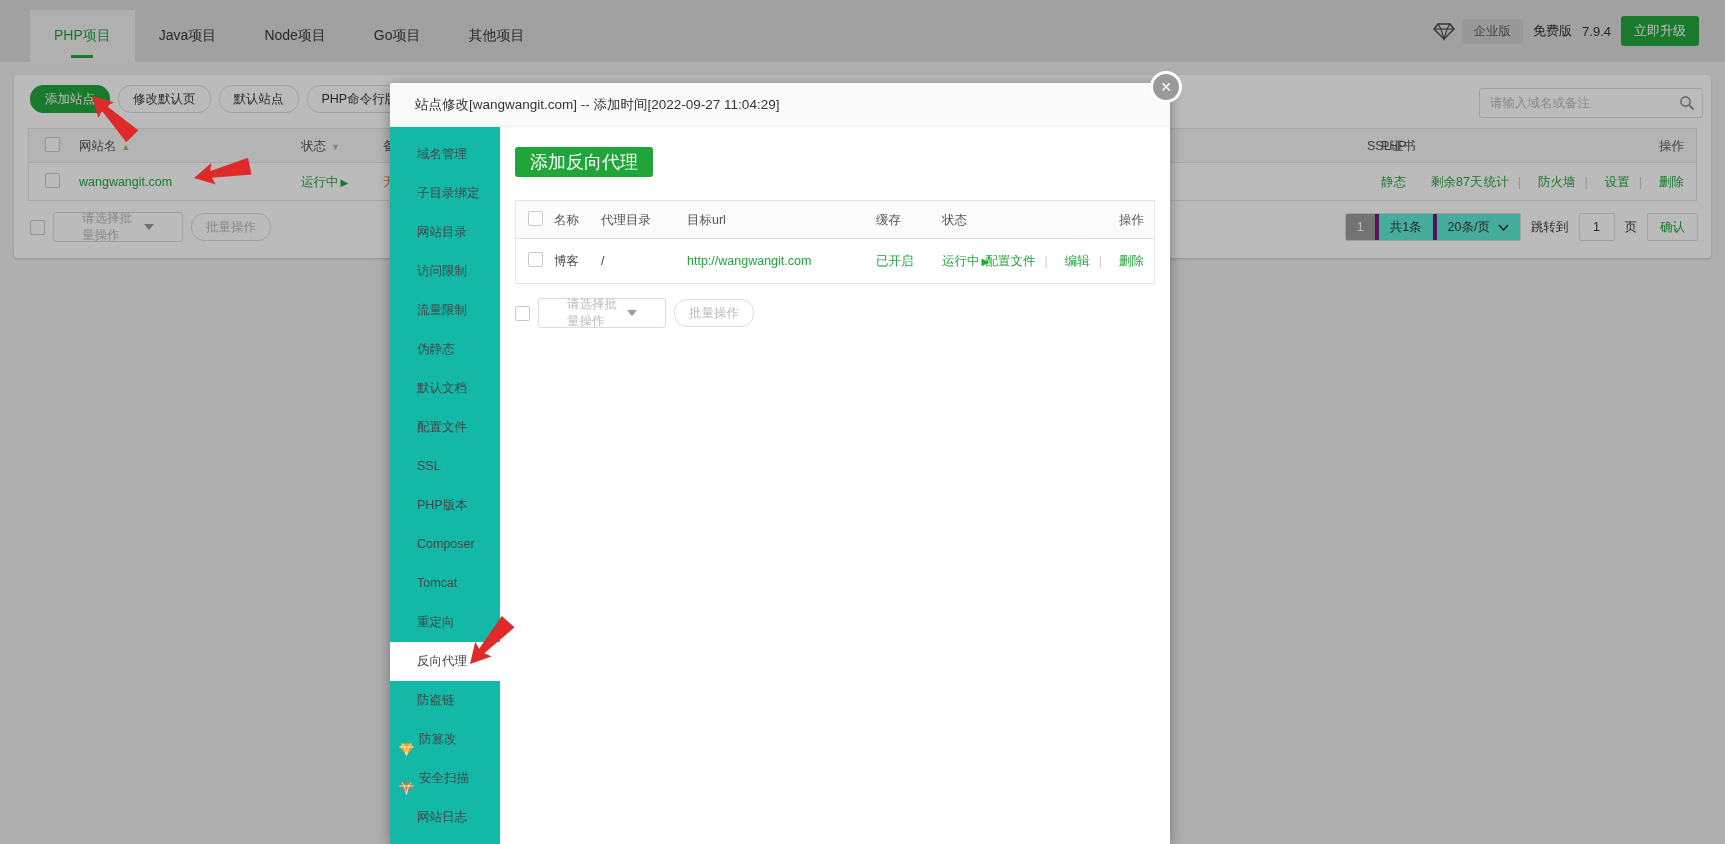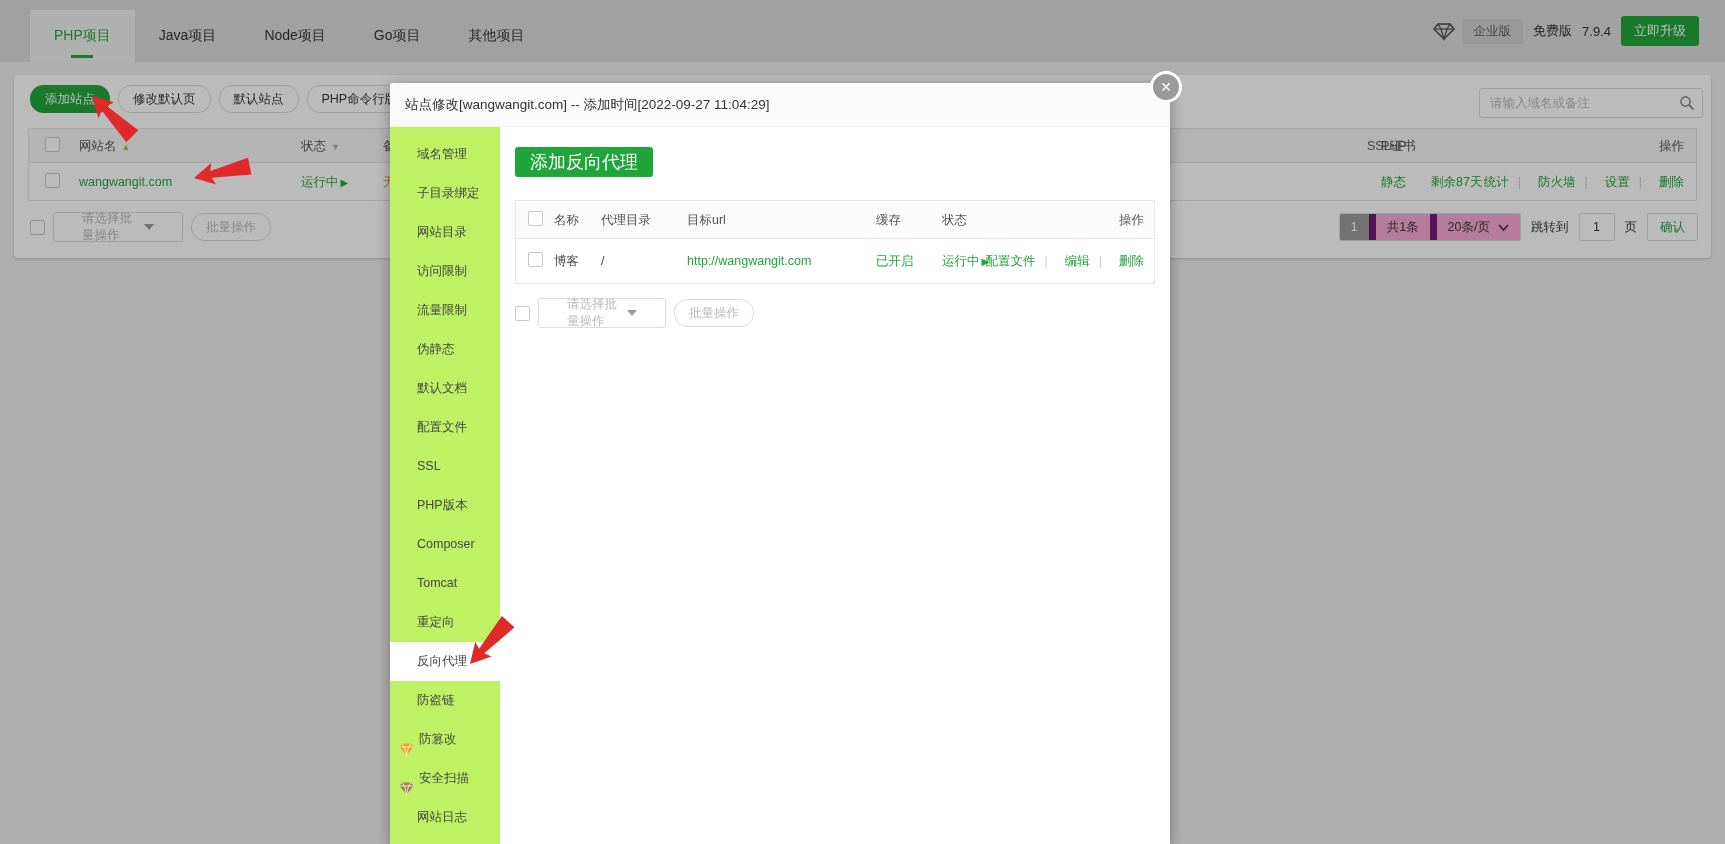--- a/index.html
+++ b/index.html
@@ -56,43 +56,43 @@
                 display:flex; align-items:center; }
   .fake-select { display:inline-flex; align-items:center; justify-content:space-between;
                  width:130px; height:30px; border:1px solid #dcdcdc; border-radius:3px;
                  background:#fff; color:#b9b9b9; padding:0 28px; cursor:pointer; }
   .tri-down { width:0; height:0; border-left:5px solid transparent; border-right:5px solid transparent;
               border-top:6px solid #9a9a9a; }
   .btn.disabled { color:#b9b9b9; cursor:default; }
 
   .pagination { margin-left:auto; display:flex; align-items:center; gap:10px; font-size:12.5px; color:#333; }
   .pg-group { display:flex; border:1px solid #dcdcdc; border-radius:2px; overflow:hidden; height:28px; }
-  .pg-cell { display:flex; align-items:center; padding:0 11px; border-left:7px solid #701a75; background:#f9a8d4; }
+  .pg-cell { display:flex; align-items:center; padding:0 11px; border-left:4px solid #701a75; background:#5eead4; }
   .pg-cell:first-child { border-left:none; }
   .pg-cell.current { background:#9c9c9c; color:#fff; min-width:28px; justify-content:center; }
   .pg-chev { margin-left:8px; }
   .pg-chev svg { display:block; }
   .jump-input { width:36px; height:28px; border:1px solid #dcdcdc; border-radius:2px; text-align:center;
                 font-size:12.5px; color:#333; outline:none; font-family:inherit; }
   .confirm-btn { height:28px; line-height:26px; padding:0 12px; border:1px solid #dcdcdc; border-radius:2px;
                  background:#fff; color:#20a53a; cursor:pointer; }
 
   
   .overlay { position:absolute; inset:0; background:rgba(10,10,10,0.28); z-index:50; }
 
   
   .modal { position:absolute; left:390px; top:83px; width:780px; height:761px; background:#fff;
            z-index:100; border-radius:3px 3px 0 0; box-shadow:0 3px 14px rgba(0,0,0,.35); }
   .modal-title { height:44px; background:#fafafa; border-bottom:1px solid #f0f0f0; display:flex;
-                 align-items:center; padding-left:15px; font-size:13.5px; color:#333;
+                 align-items:center; padding-left:25px; font-size:13.5px; color:#333;
                  border-radius:3px 3px 0 0; }
   .modal-close { position:absolute; top:-12px; right:-12px; width:32px; height:32px; border-radius:50%;
                  background:#9a9a9a; border:3px solid #fff; color:#fff; display:flex; align-items:center;
                  justify-content:center; font-size:14px; font-weight:bold; cursor:pointer; z-index:110; }
-  .modal-side { position:absolute; left:0; top:44px; bottom:0; width:110px; background:#bef264;
+  .modal-side { position:absolute; left:0; top:44px; bottom:0; width:110px; background:#14b8a6;
                 padding-top:8px; overflow:hidden; }
   .menu-item { position:relative; height:39px; line-height:39px; padding-left:27px; font-size:12.5px;
                color:#454545; cursor:pointer; white-space:nowrap; }
   .menu-item.active { background:#fff; }
   .menu-item .gem { position:absolute; left:9px; top:13px; }
 
   .modal-content { position:absolute; left:110px; top:44px; right:0; bottom:0; background:#fff; }
   .add-proxy-btn { position:absolute; left:15px; top:20px; height:30px; line-height:30px; padding:0 15px;
                    background:#20a53a; color:#fff; font-size:18px; border-radius:3px; cursor:pointer; }
   .proxy-table { position:absolute; left:15px; top:73px; width:640px; border:1px solid #e6e6e6; }

